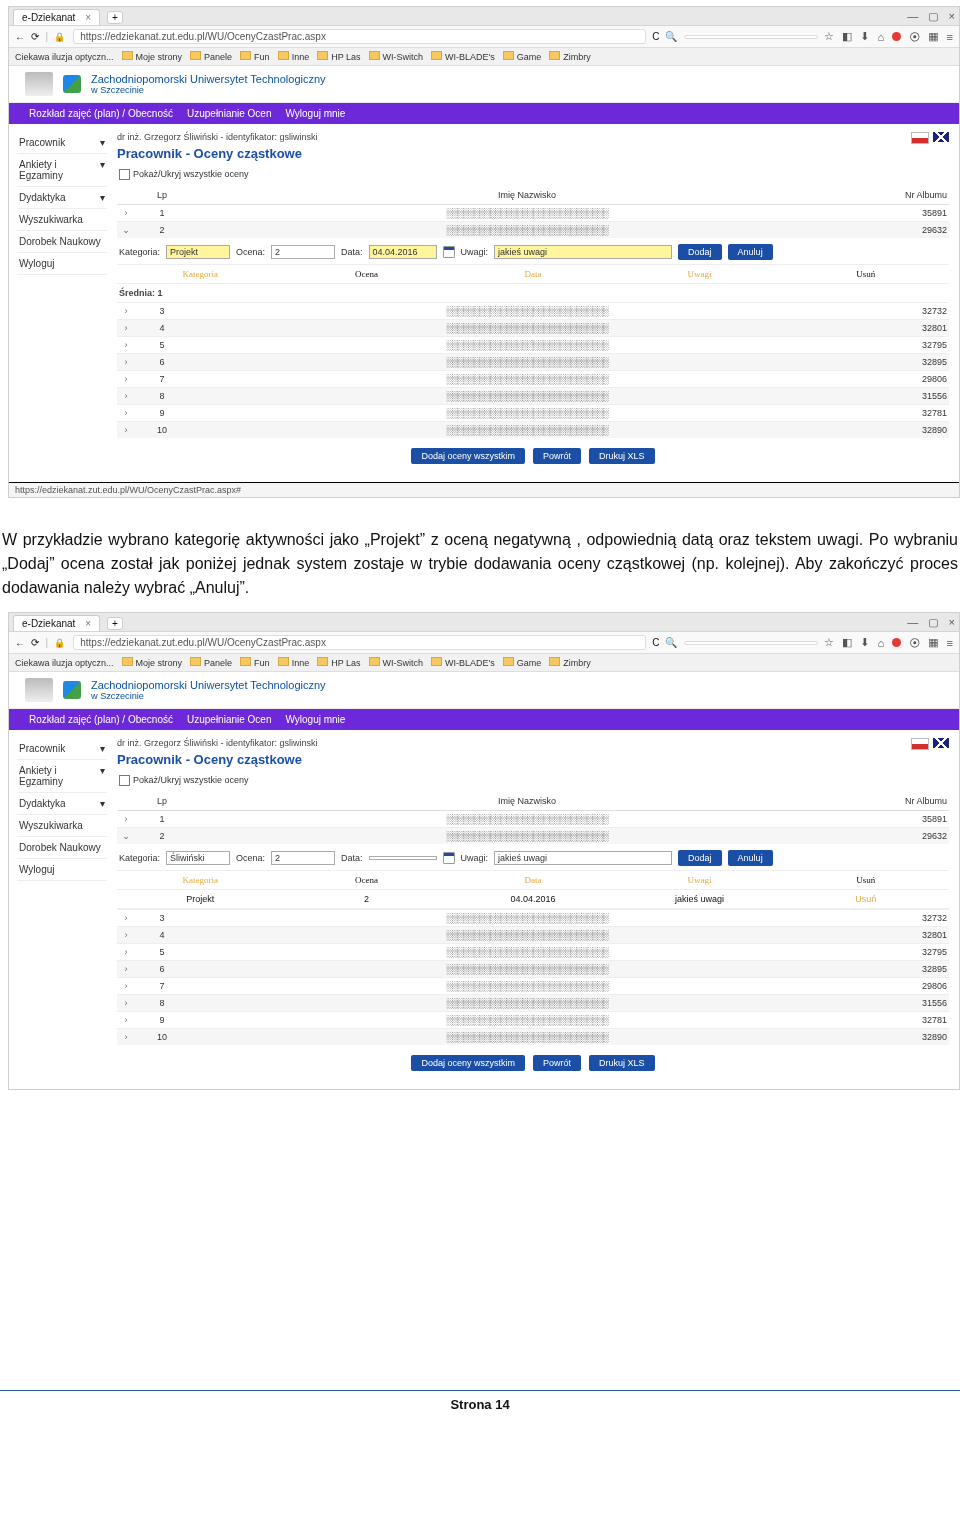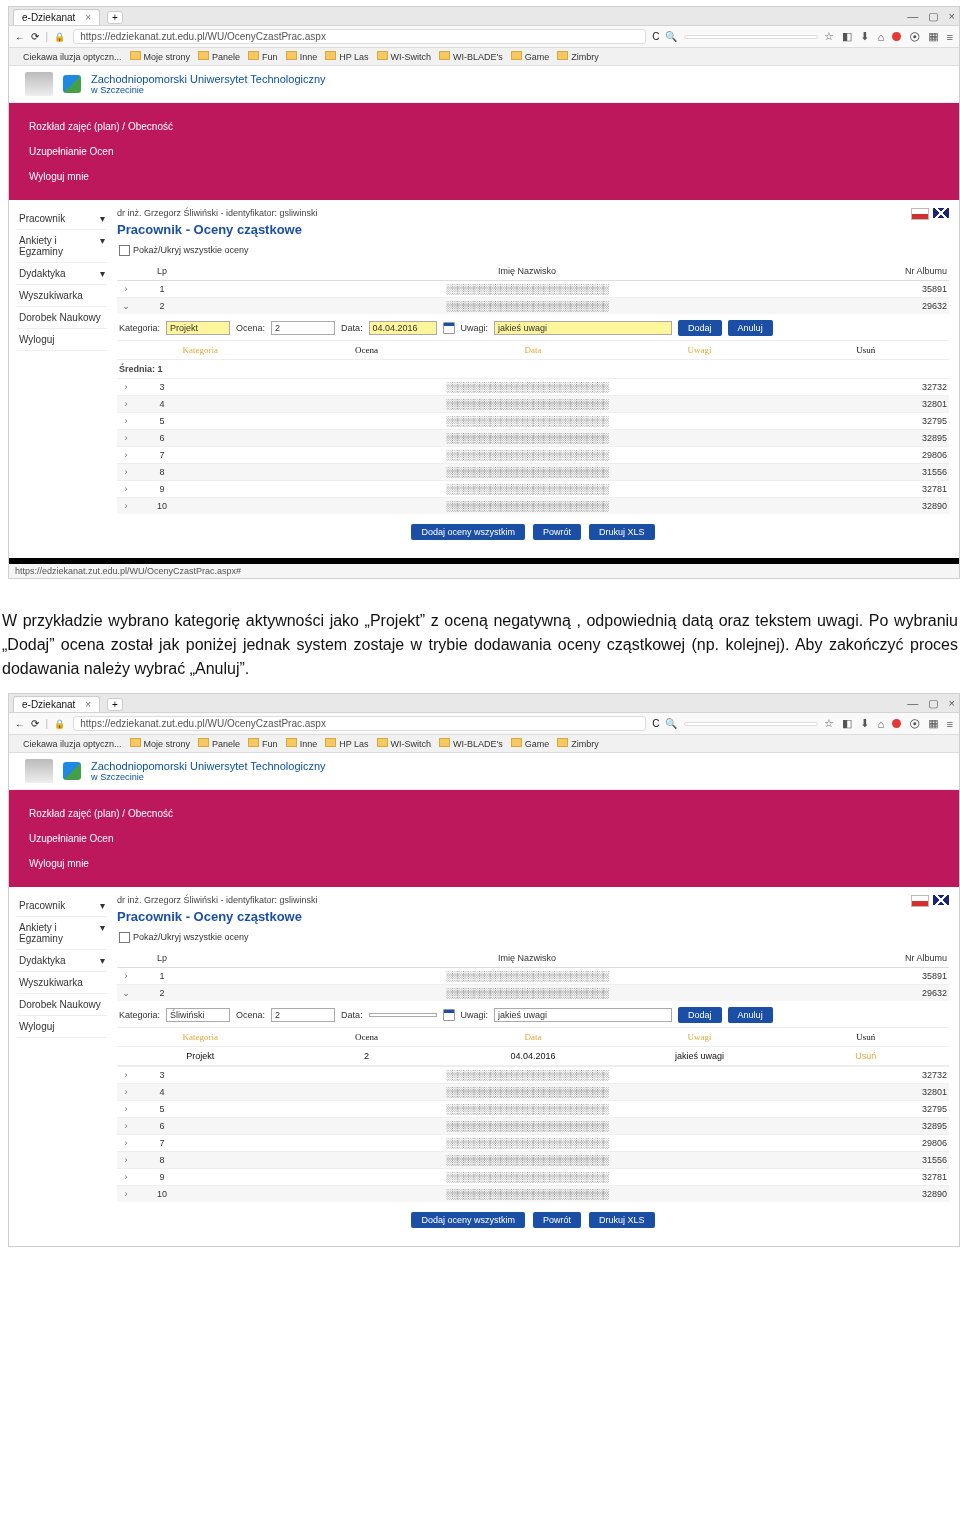--- a/index.html
+++ b/index.html
@@ -9,29 +9,29 @@
 .tab{display:inline-flex;align-items:center;background:#fff;border:1px solid #ccc;border-bottom:none;border-radius:3px 3px 0 0;padding:2px 8px;margin-top:2px;}
 .tab-close{margin-left:10px;color:#777;}
 .tab-plus{display:inline-block;background:#fff;border:1px solid #ccc;border-radius:3px;padding:0 4px;margin-left:4px;}
 .win-ctl{display:flex;gap:10px;color:#555;font-size:11px;}
 .addr-row{display:flex;align-items:center;gap:6px;background:#f9f9f9;border-bottom:1px solid #ddd;padding:3px 6px;font-size:10px;}
 .addr-input{flex:1;border:1px solid #ddd;border-radius:3px;padding:1px 6px;color:#555;background:#fff;}
 .addr-sep{color:#bbb;}
 .search-box{border:1px solid #ddd;border-radius:3px;padding:1px 6px;color:#777;background:#fff;width:120px;}
 .tb-icons{display:flex;gap:8px;color:#555;font-size:11px;align-items:center;}
 .red-dot{width:9px;height:9px;border-radius:50%;background:#e53935;display:inline-block;}
-.bookmarks{display:flex;align-items:center;gap:8px;background:#f1f1f1;border-bottom:1px solid #ddd;padding:3px 14px;font-size:9px;color:#333;}
+.bookmarks{display:flex;align-items:center;gap:8px;background:#f1f1f1;border-bottom:1px solid #ddd;padding:3px 6px;font-size:9px;color:#333;}
 .bm{display:inline-flex;align-items:center;gap:3px;}
 .folder-ico::before{content:"";display:inline-block;width:9px;height:7px;background:#f6c85f;border:1px solid #d9a93e;}
 .univ-header{display:flex;align-items:center;gap:10px;background:#fff;padding:6px 16px;border-bottom:1px solid #eee;}
 .crest{width:28px;height:24px;border-radius:2px;background:linear-gradient(#bbb,#eee);}
 .slash-logo{width:18px;height:18px;border-radius:3px;background:linear-gradient(135deg,#1e88e5 50%,#43a047 50%);}
 .univ-name{font-size:11px;color:#0b52a0;line-height:1.1;}
 .univ-name small{display:block;color:#0b52a0;}
-.main-nav{background:#be185d;color:#fff;font-size:10px;padding:18px 20px;display:flex;gap:14px;flex-direction:column;}
+.main-nav{background:#6d28d9;color:#fff;font-size:10px;padding:5px 20px;display:flex;gap:14px;}
 .main-nav a{color:#fff;text-decoration:none;}
 .body-area{display:flex;background:#fff;padding:8px 10px 18px 8px;gap:10px;}
 .sidebar{width:90px;font-size:10px;color:#333;}
 .side-item{display:flex;justify-content:space-between;border-bottom:1px solid #eee;padding:5px 2px;}
 .content{flex:1;}
 .user-line{font-size:9px;color:#444;}
 .flags{float:right;display:flex;gap:4px;}
 .flag{width:16px;height:10px;display:inline-block;}
 .flag-pl{background:linear-gradient(#fff 50%,#d32f2f 50%);border:1px solid #bbb;}
 .flag-uk{background:#1a237e;position:relative;}
@@ -54,21 +54,21 @@
 .inp-date{width:60px;}
 .inp-uwagi{width:170px;}
 .btn{background:#1b4fa6;color:#fff;font-size:9px;padding:3px 10px;border:none;border-radius:2px;}
 .inner-head{display:flex;font-size:9px;border:1px solid #eee;border-left:none;border-right:none;padding:4px 0;margin-top:2px;}
 .inner-head span{flex:1;text-align:center;font-family:Liberation Serif, serif;}
 .olink{color:#e6a93c;}
 .sub-row{display:flex;font-size:9px;background:#fff;border-bottom:1px solid #eee;padding:4px 0;}
 .sub-row span{flex:1;text-align:center;}
 .msg{font-size:9px;color:#444;padding:4px 2px;}
 .footer-btns{display:flex;justify-content:center;gap:8px;margin-top:10px;}
-.status-bar{font-size:9px;color:#555;padding:2px 6px;border-top:6px solid #000000;background:#f5f5f5;}
+.status-bar{font-size:9px;color:#555;padding:2px 6px;border-top:1px solid #000000;background:#f5f5f5;}
 .lock::before{content:"🔒";font-size:9px;margin-right:2px;color:#2e7d32;}
 .cal-ico{display:inline-block;width:10px;height:10px;border:1px solid #999;border-radius:1px;position:relative;}
 .cal-ico::before{content:"";position:absolute;top:0;left:0;right:0;height:3px;background:#1b4fa6;}
 .doc-text{font-size:16px;line-height:1.5;text-align:justify;padding:6px 2px 6px 2px;}
 .page-footer{margin-top:300px;border-top:1px solid #2a5aa6;text-align:center;font-size:13px;font-weight:bold;padding-top:6px;}
 .hl{background:#fff59d;}
 </style>
 </head>
 <body>
 <div class="page">

